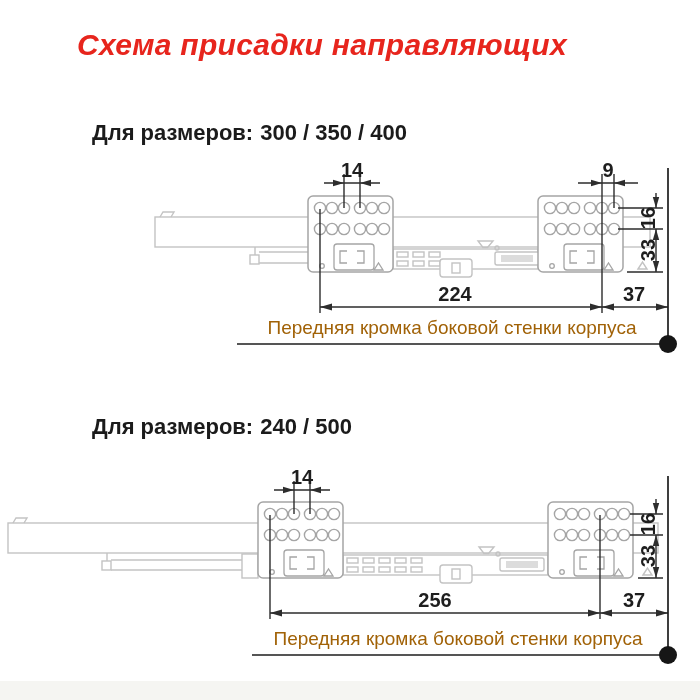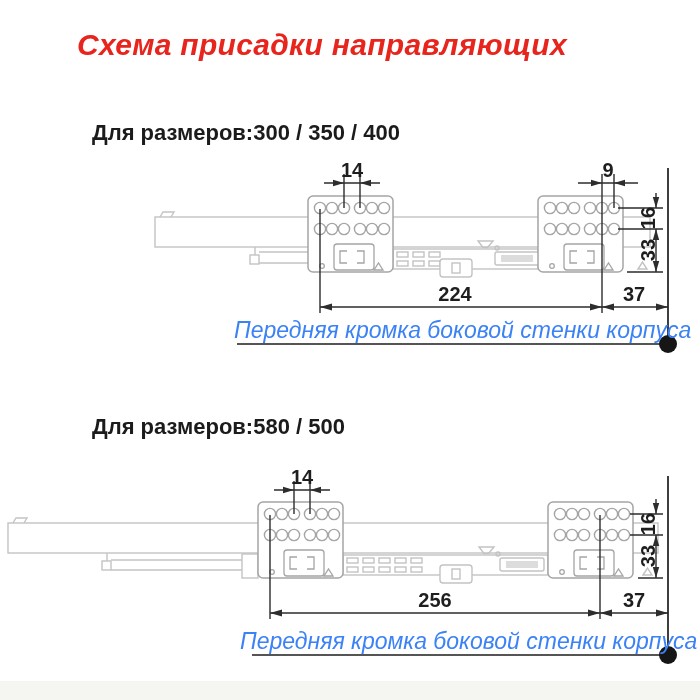--- a/index.html
+++ b/index.html
@@ -17,26 +17,26 @@
   .title{
     position:absolute;left:77px;top:28px;
     font-size:30px;font-weight:700;color:var(--title-red);letter-spacing:.3px;
     white-space:nowrap;
     font-style:italic;
   }
   .sec-header{
     position:absolute;left:92px;font-size:22px;color:#1b1b1b;white-space:nowrap;
   }
   .sec-header .lbl{font-weight:700;}
-  .sec-header .sz{font-weight:700;}
+  .sec-header .sz{font-weight:700;margin-left:7px;}
   #sec1{top:120px;}
   #sec2{top:414px;}
   .caption{
     position:absolute;width:436px;text-align:center;
-    font-size:23px;color:#3b82f6;white-space:nowrap;font-style:italic;
+    font-size:19px;color:#a16207;white-space:nowrap;
   }
   #cap1{left:234px;top:317px;}
   #cap2{left:240px;top:628px;}
   .bottom-band{
     position:absolute;left:0;top:681px;width:700px;height:19px;
     background:var(--band-gray);
   }
   svg{position:absolute;left:0;top:0;}
   .g-rail{stroke:var(--rail-gray);stroke-width:1.4;fill:none;}
   .g-railf{stroke:var(--rail-gray);stroke-width:1.4;fill:#ffffff;}
@@ -53,21 +53,21 @@
 </head>
 <body>
 
 <div class="title">Схема присадки направляющих</div>
 
 <div class="sec-header" id="sec1">
   <span class="lbl">Для размеров:</span><span class="sz">300 / 350 / 400</span>
 </div>
 
 <div class="sec-header" id="sec2">
-  <span class="lbl">Для размеров:</span><span class="sz">580 / 500</span>
+  <span class="lbl">Для размеров:</span><span class="sz">240 / 500</span>
 </div>
 
 <svg width="700" height="700" viewBox="0 0 700 700">
   <defs>
 
     <g id="blk">
       <rect class="blk-body" x="0" y="0" width="85" height="76" rx="5"></rect>
       <circle class="hole" cx="12" cy="12" r="5.6"></circle>
       <circle class="hole" cx="24" cy="12" r="5.6"></circle>
       <circle class="hole" cx="36" cy="12" r="5.6"></circle>

